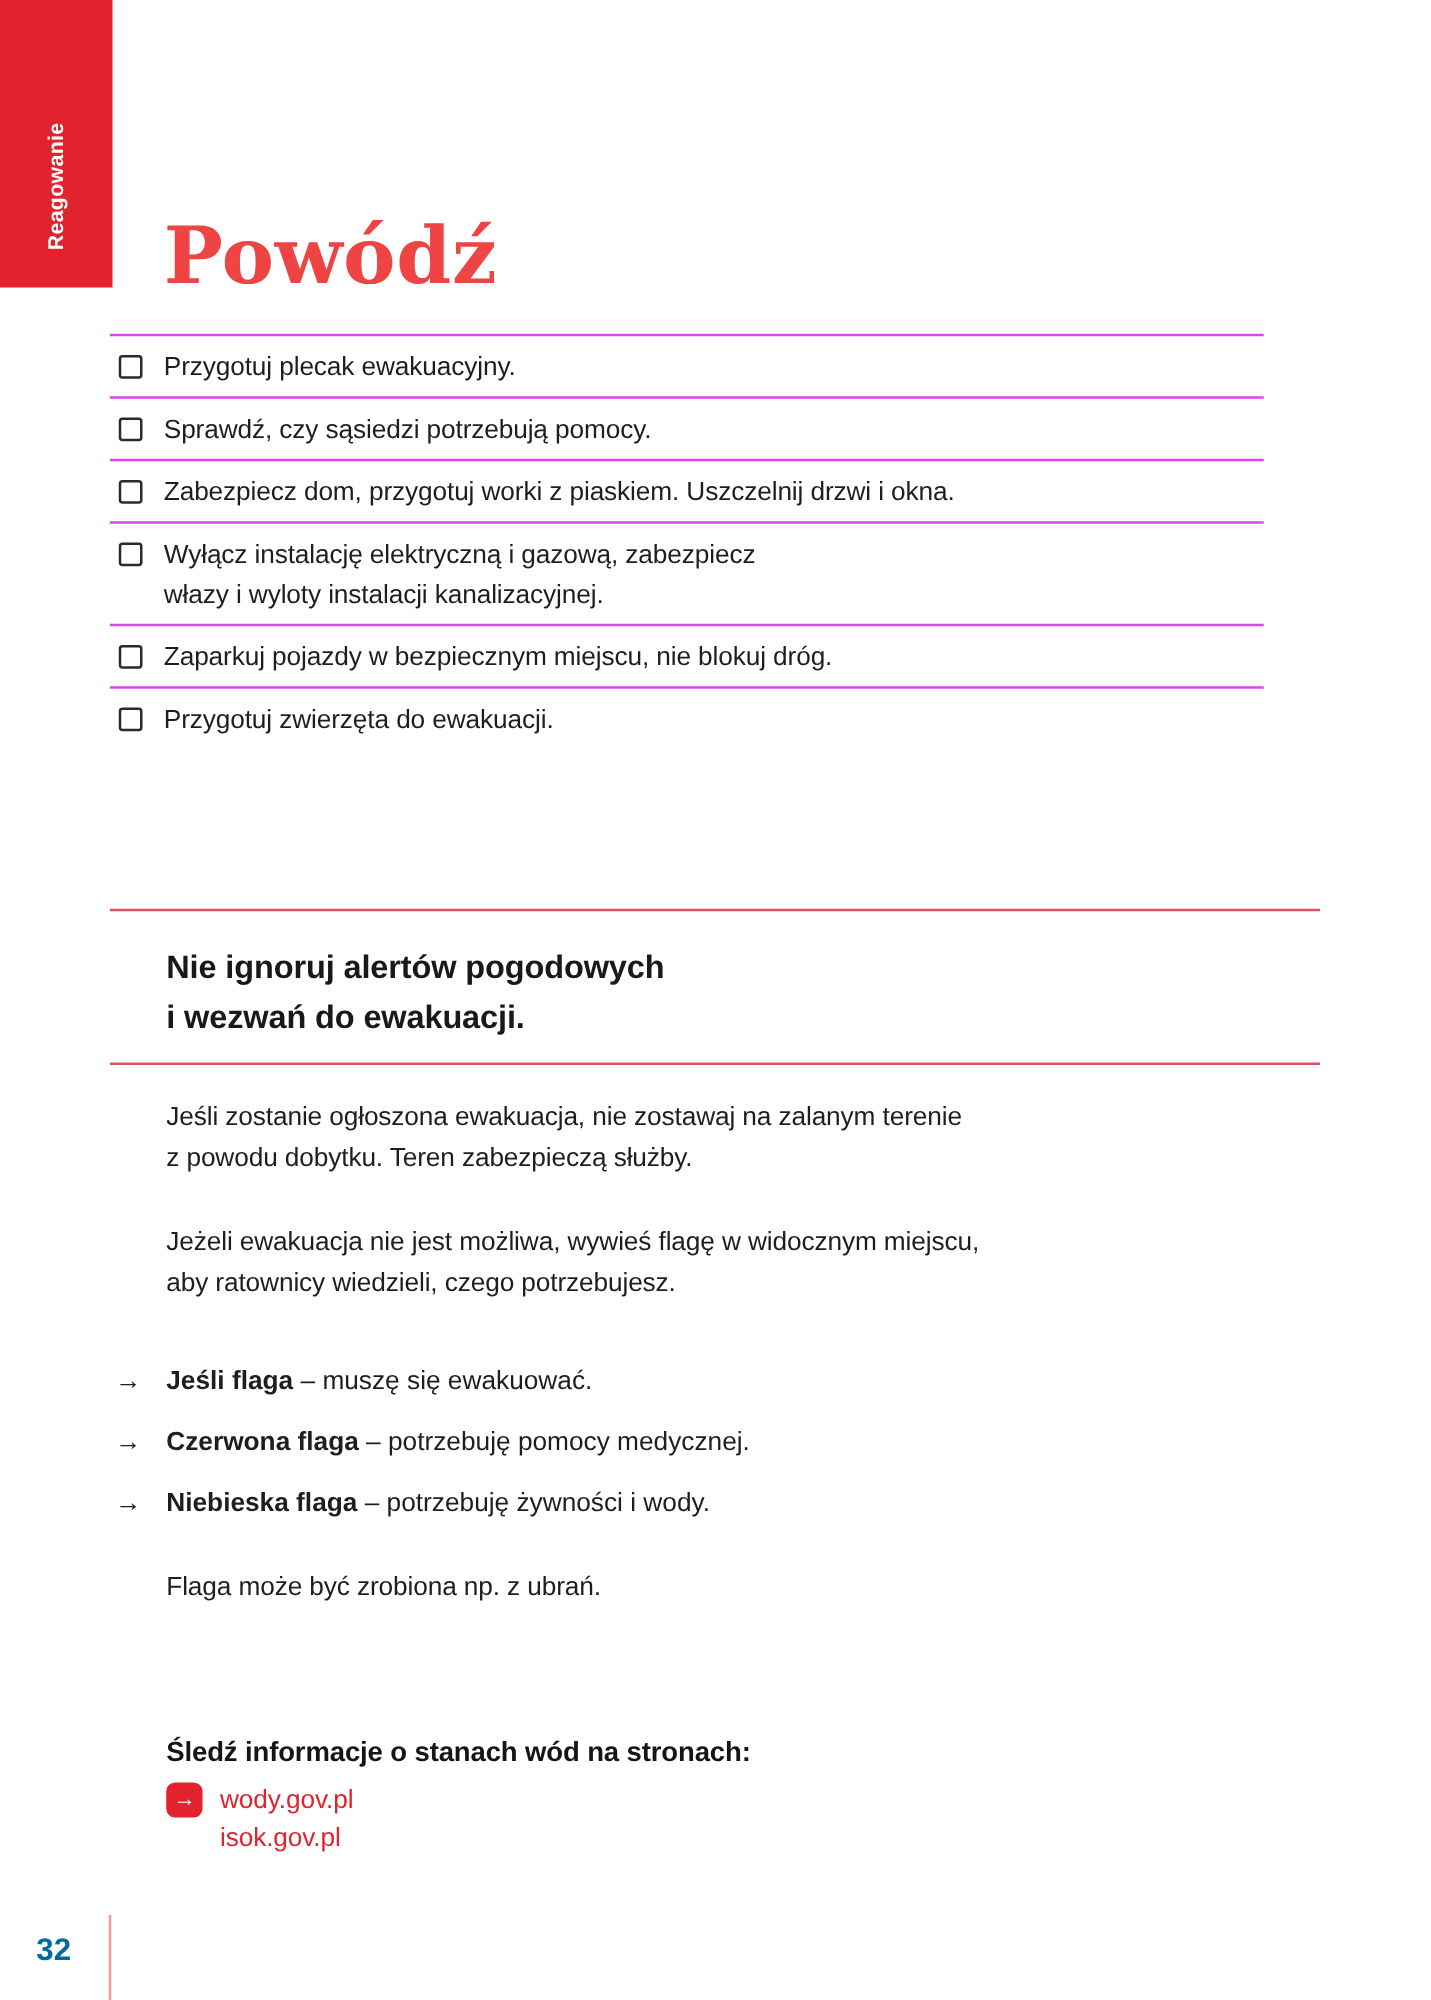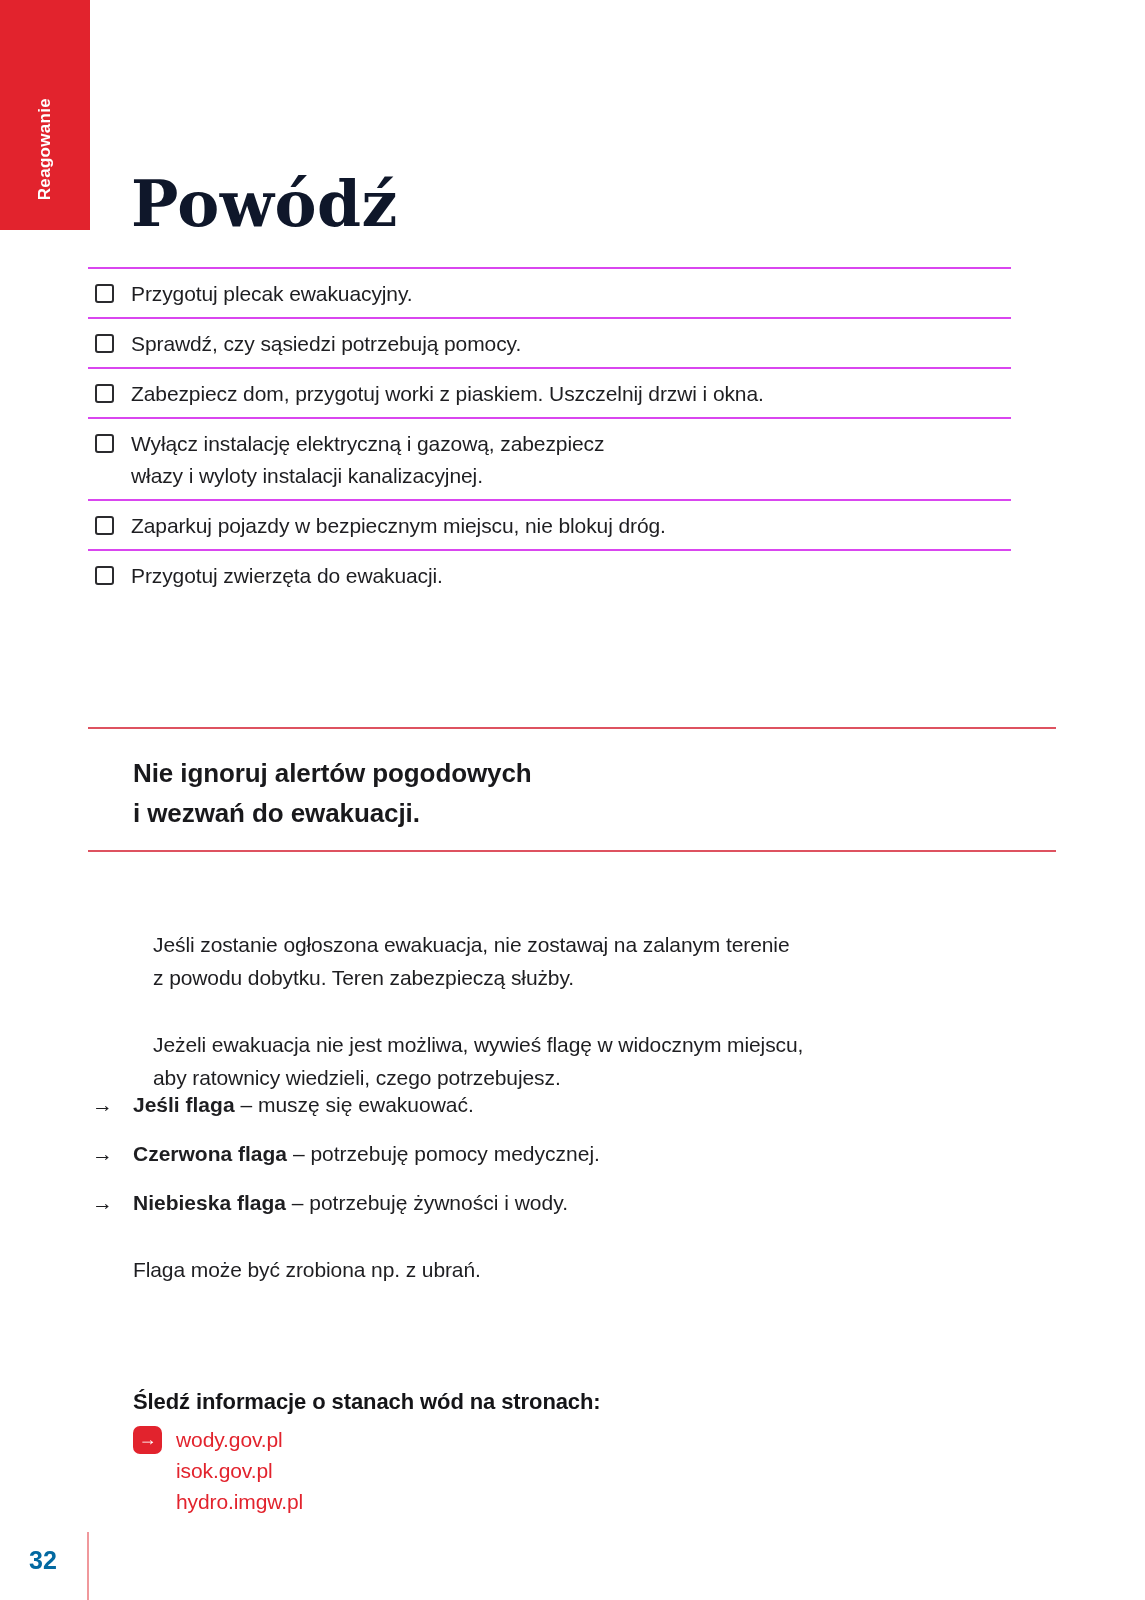--- a/index.html
+++ b/index.html
@@ -15,21 +15,21 @@
     flex-direction:column;box-sizing:border-box;padding-bottom:30px;
   }
   .side-tab-label{
     writing-mode:vertical-rl;transform:rotate(180deg);
     color:#ffffff;font-weight:bold;font-size:17px;letter-spacing:.3px;
   }
   
   .page-title{
     position:absolute;left:131px;top:128px;
     font-family:"DejaVu Serif","Liberation Serif",serif;
-    font-weight:bold;font-size:63px;line-height:1.1;color:#0f172a;
+    font-weight:bold;font-size:63px;line-height:1.1;color:#ef4444;
     letter-spacing:.5px;
   }
   
   .checklist{position:absolute;left:88px;top:267px;width:923px;}
   .check-row{
     border-top:2px solid #d946ef;
     display:flex;align-items:flex-start;
     box-sizing:border-box;padding:9px 0 7px 7px;
   }
   .checkbox{
@@ -45,21 +45,21 @@
   .callout{
     position:absolute;left:88px;top:727px;width:968px;box-sizing:border-box;
     border-top:2px solid #de5260;border-bottom:2px solid #de5260;
     padding:24px 0 17px 45px;
   }
   .callout-text{
     font-size:26px;font-weight:bold;line-height:40px;color:#19191c;
     white-space:pre-line;letter-spacing:-0.1px;
   }
   
-  .paragraphs{position:absolute;left:133px;top:928px;width:900px;margin-left:20px;}
+  .paragraphs{position:absolute;left:133px;top:877px;width:900px;}
   .paragraphs p{
     margin:0 0 34px 0;font-size:21px;line-height:33px;
     white-space:pre-line;letter-spacing:-0.1px;
   }
   
   .flags{position:absolute;left:88px;top:1088px;width:940px;}
   .flag-row{display:flex;margin-bottom:16px;font-size:21px;line-height:33px;}
   .flag-arrow{flex:0 0 45px;padding-left:4px;box-sizing:border-box;color:#1e1e21;}
   .flag-name{font-weight:bold;}
   .flag-note{
@@ -175,20 +175,17 @@
   <div class="link-rows">
     <div class="link-row">
       <span class="link-icon">
         <span>→</span>
       </span>
       <a class="page-link">wody.gov.pl</a>
     </div>
     <div class="link-row indent">
       <a class="page-link">isok.gov.pl</a>
     </div>
-    <div class="link-row indent">
-      <a class="page-link">hydro.imgw.pl</a>
-    </div>
   </div>
 </div>
 
 <div class="page-number">32</div>
 <div class="footer-line"></div>
 
 </body></html>

